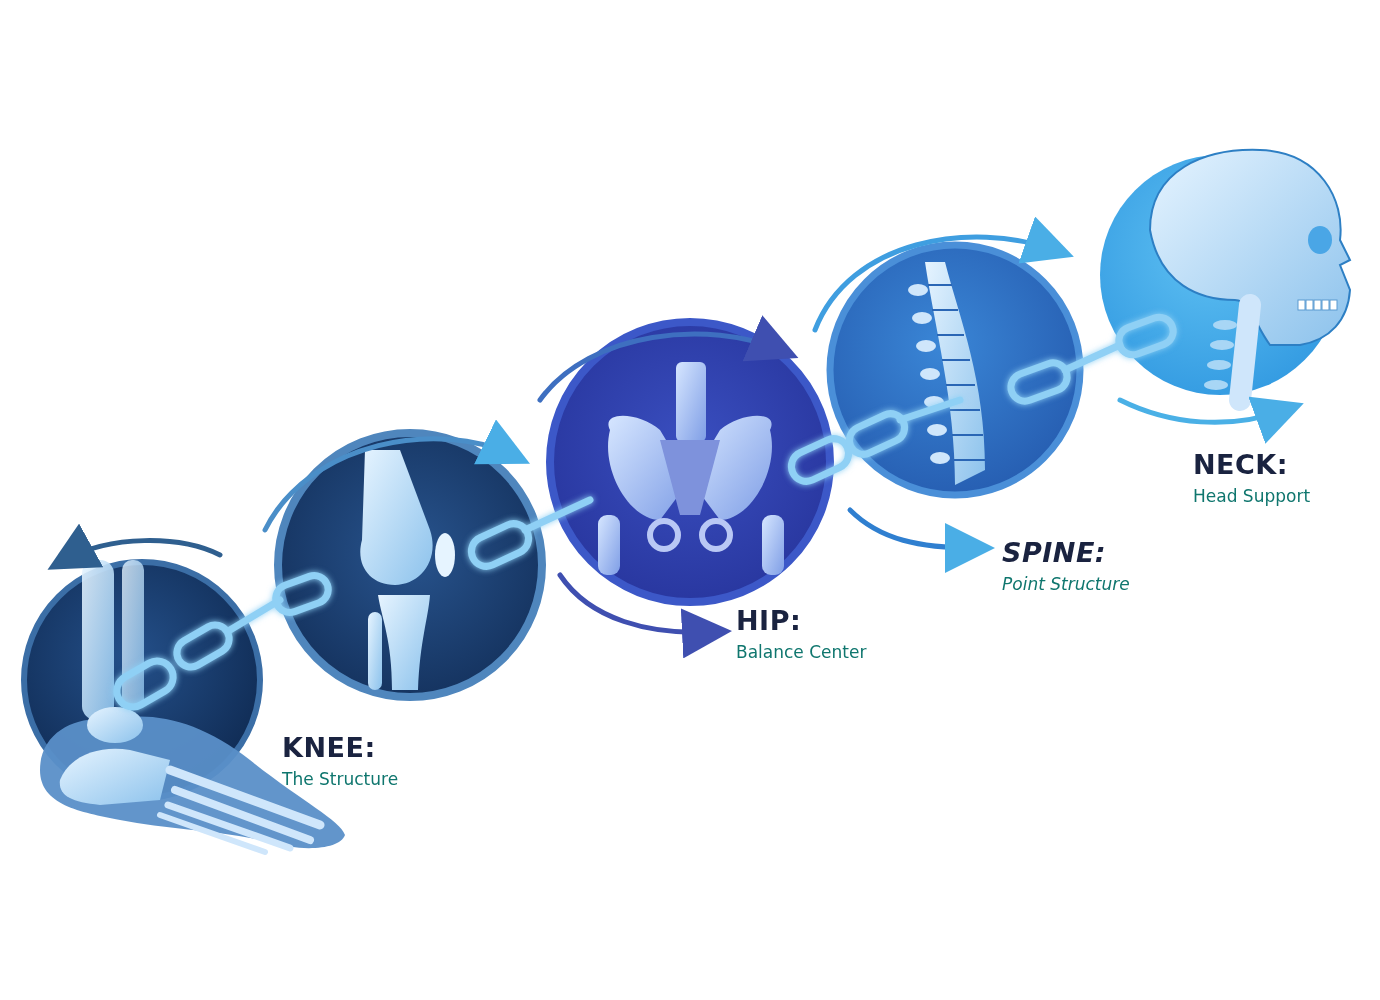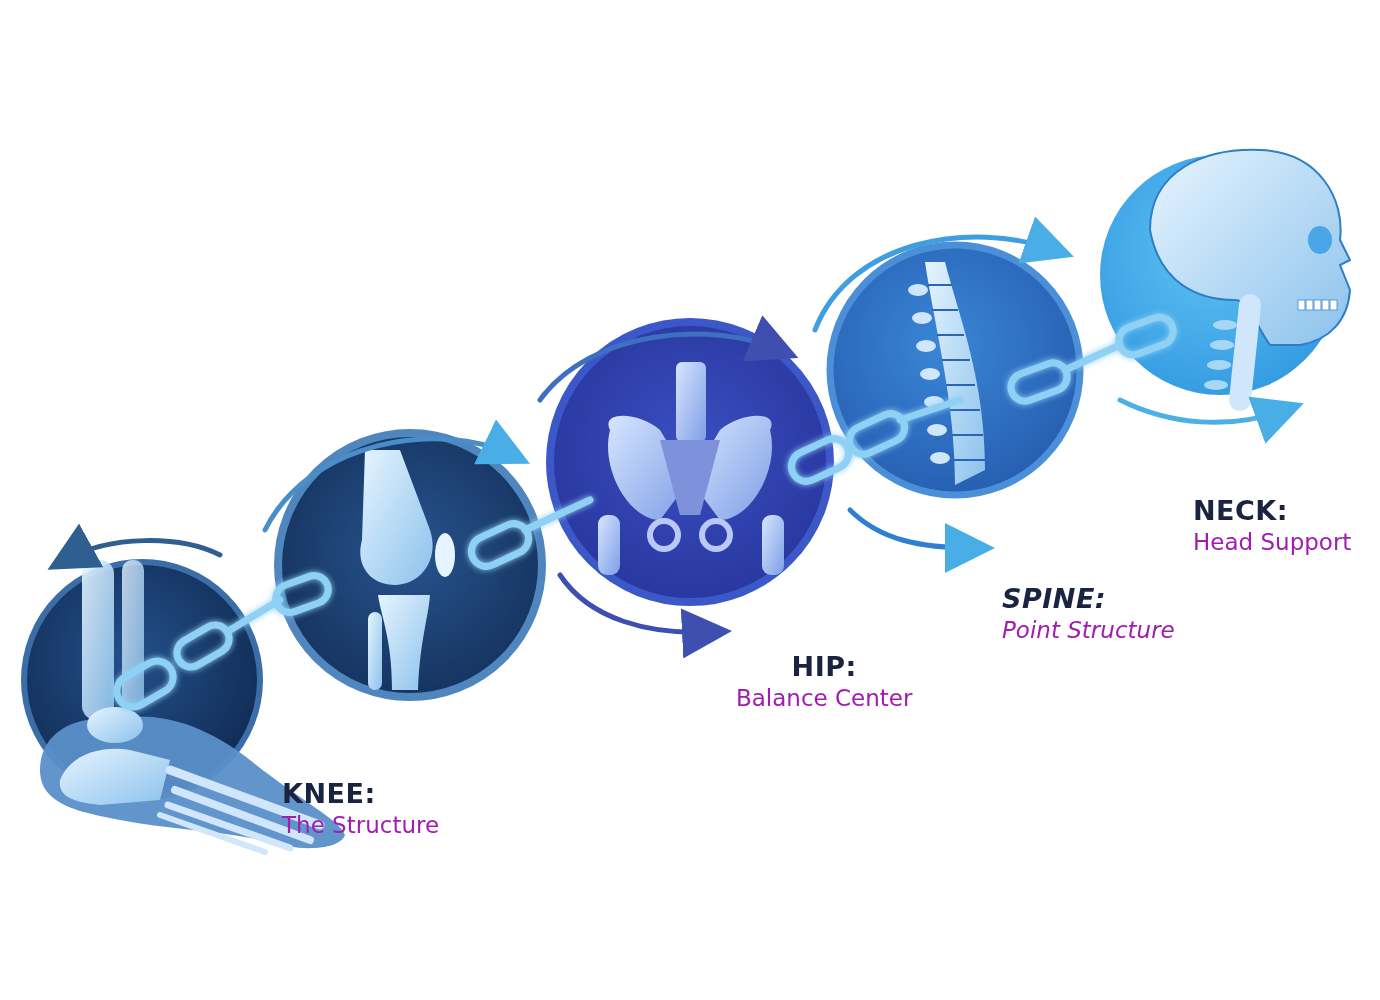--- a/index.html
+++ b/index.html
@@ -1,22 +1,22 @@
 <!DOCTYPE html>
 <html><head>
 <meta charset="utf-8">
 <style>
   html, body { margin: 0; padding: 0; background: #ffffff; }
   body { width: 1380px; height: 1000px; position: relative; overflow: hidden;
          font-family: "DejaVu Sans", sans-serif; }
   #stage { position: absolute; left: 0; top: 0; width: 1380px; height: 1000px; }
   svg.scene { position: absolute; left: 0; top: 0; }
-  .label { position: absolute; color: #1c2438; margin-top: 46px; }
+  .label { position: absolute; color: #1c2438; }
   .label .title { font-weight: bold; font-size: 27px; letter-spacing: 0.5px; color: #1a2340; line-height: 32px; }
-  .label .sub { font-size: 23px; color: #a21caf; line-height: 30px; }
+  .label .sub { font-size: 17px; color: #0f766e; line-height: 30px; }
 </style>
 </head>
 <body>
 
 <div id="stage">
 
   <svg class="scene" width="1380" height="1000" viewBox="0 0 1380 1000">
     <defs>
       <radialGradient id="gFoot" cx="45%" cy="40%" r="65%">
         <stop offset="0%" stop-color="#24508a"></stop>
@@ -180,21 +180,21 @@
       <path d="M1120,400 C1170,425 1230,430 1285,410" stroke="#4ab0e6" stroke-width="5" marker-end="url(#ahLight)"></path>
     </g>
   </svg>
 
   <div class="label" style="left:282px; top:732px;">
     <div class="title">KNEE:</div>
     <div class="sub">The Structure</div>
   </div>
 
 
-  <div class="label" style="left:736px; top:605px;text-align:center;">
+  <div class="label" style="left:736px; top:605px;">
     <div class="title">HIP:</div>
     <div class="sub">Balance Center</div>
   </div>
 
   <div class="label" style="left:1002px; top:537px;font-style:italic;">
     <div class="title">SPINE:</div>
     <div class="sub">Point Structure</div>
   </div>
 
   <div class="label" style="left:1193px; top:449px;">

